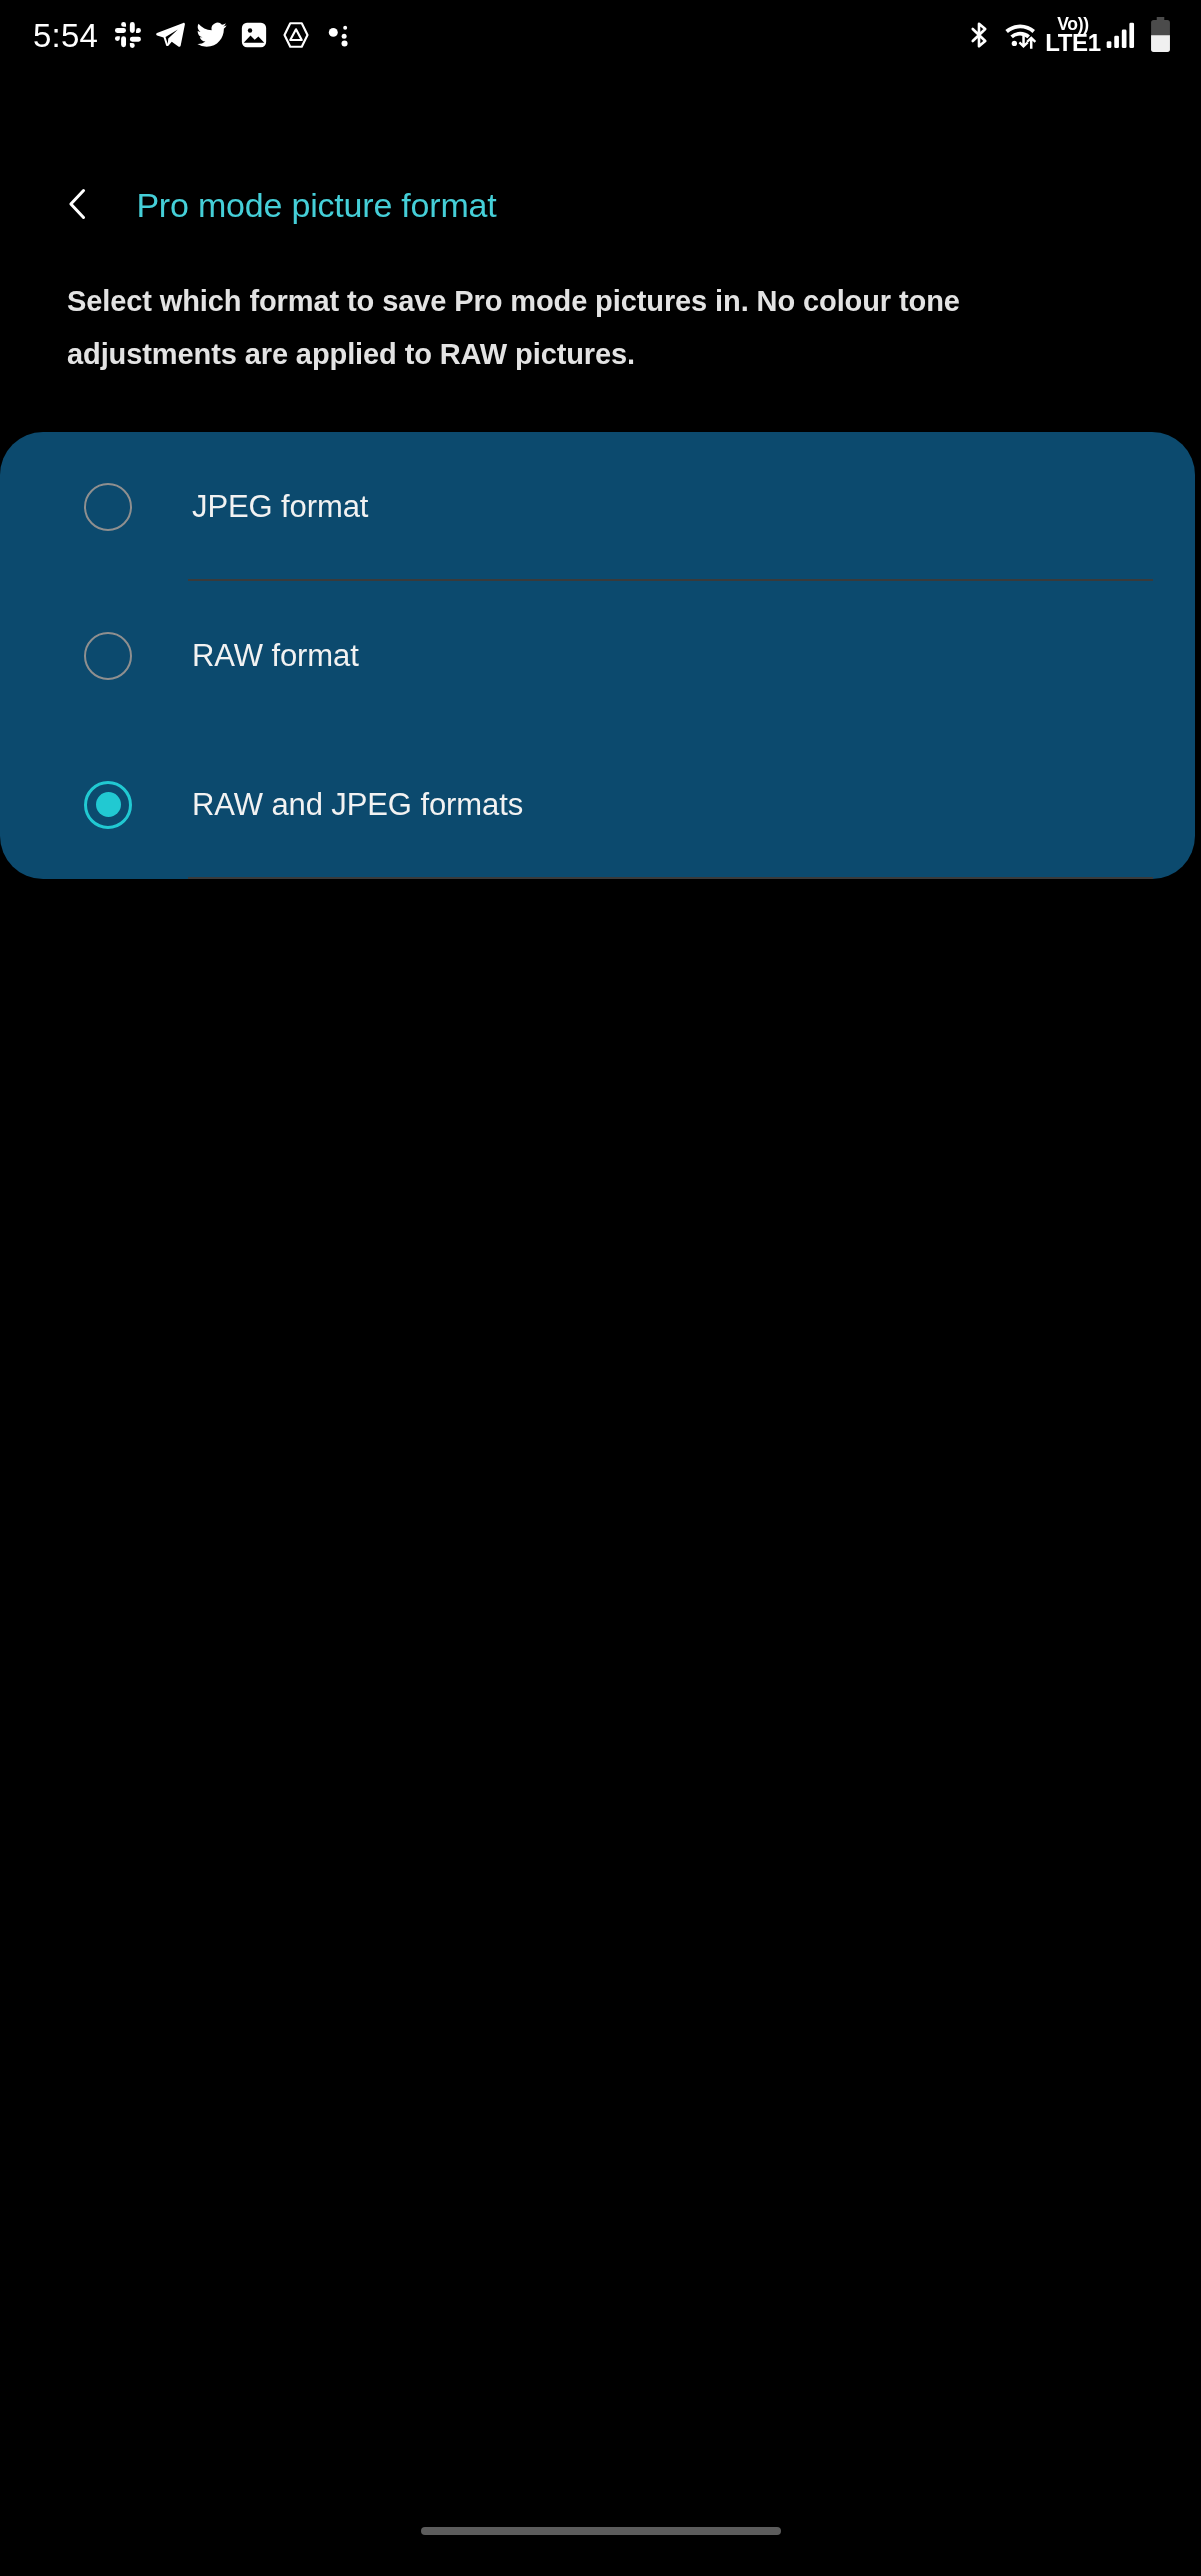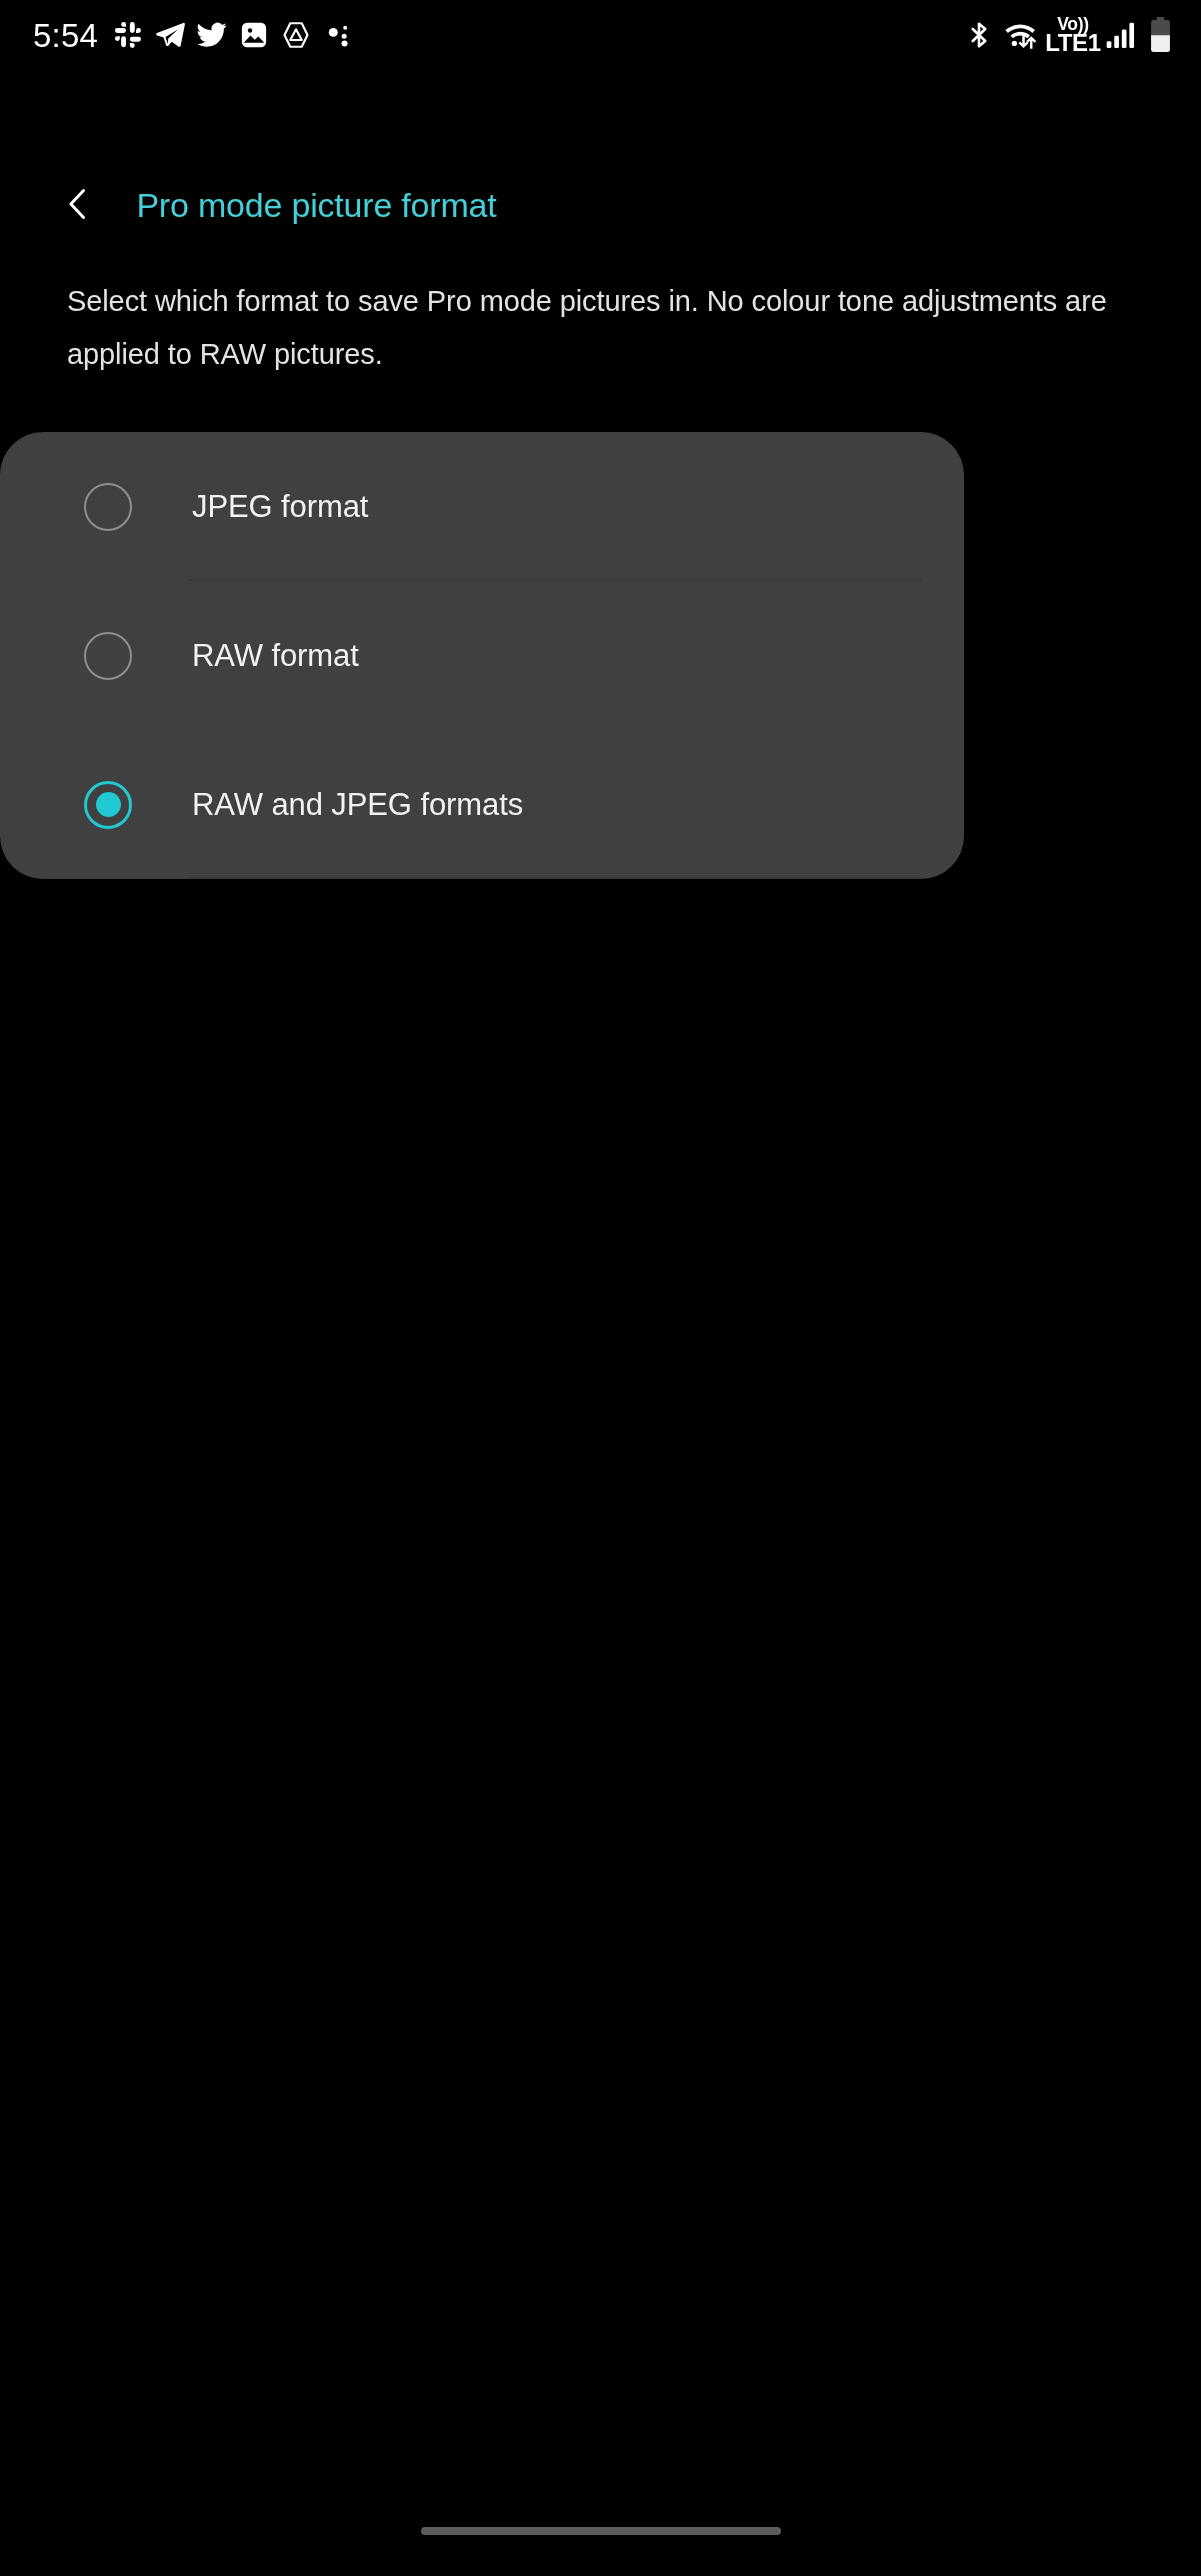--- a/index.html
+++ b/index.html
@@ -106,31 +106,31 @@
 
   
   .description {
     position: absolute;
     top: 275px;
     left: 67px;
     width: 1055px;
     color: #E3E3E3;
     font-size: 29px;
     line-height: 53px;
-    font-weight: 400;
+    font-weight: 700;
     letter-spacing: -0.1px;
   }
 
   
   .option-card {
     position: absolute;
     top: 432px;
     left: 0;
-    width: 964px;
-    background: #404040;
+    width: 1195px;
+    background: #0c4a6e;
     border-radius: 43px;
     padding: 0;
     box-sizing: border-box;
     overflow: hidden;
   }
   .option-row {
     height: 149px;
     display: flex;
     align-items: center;
     position: relative;

